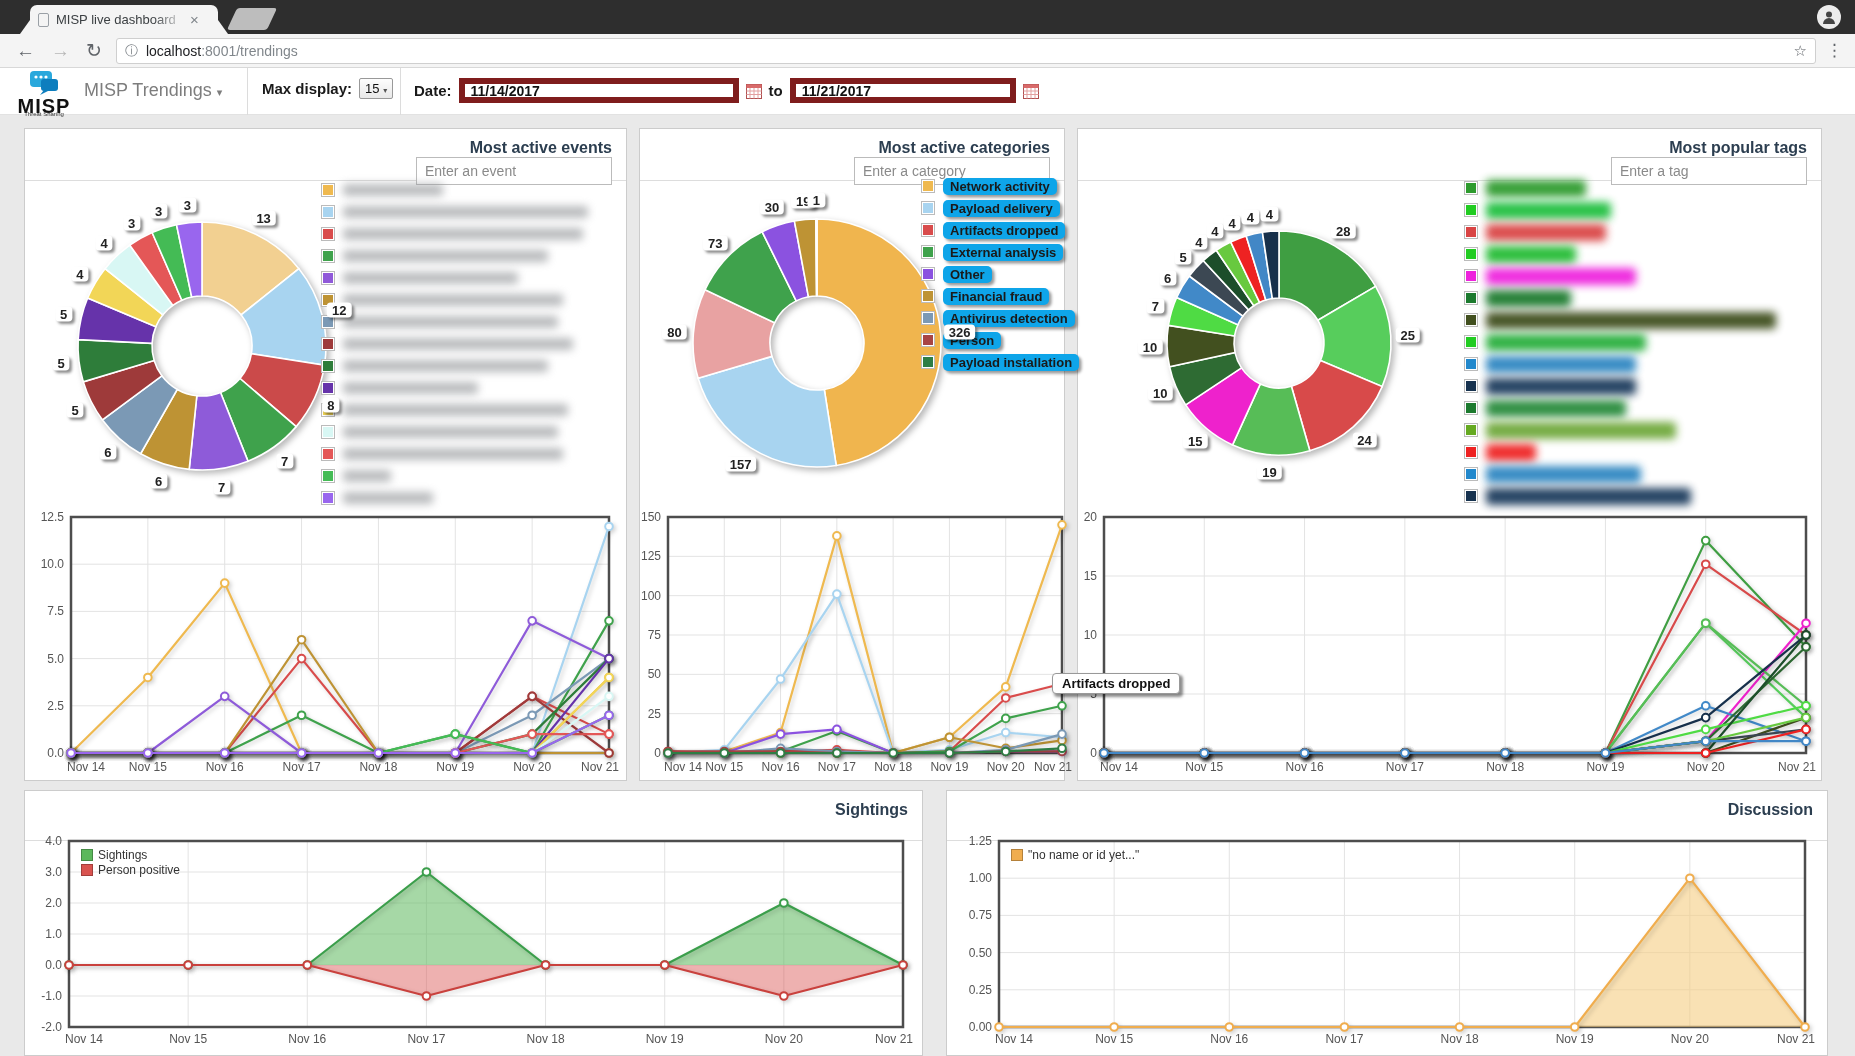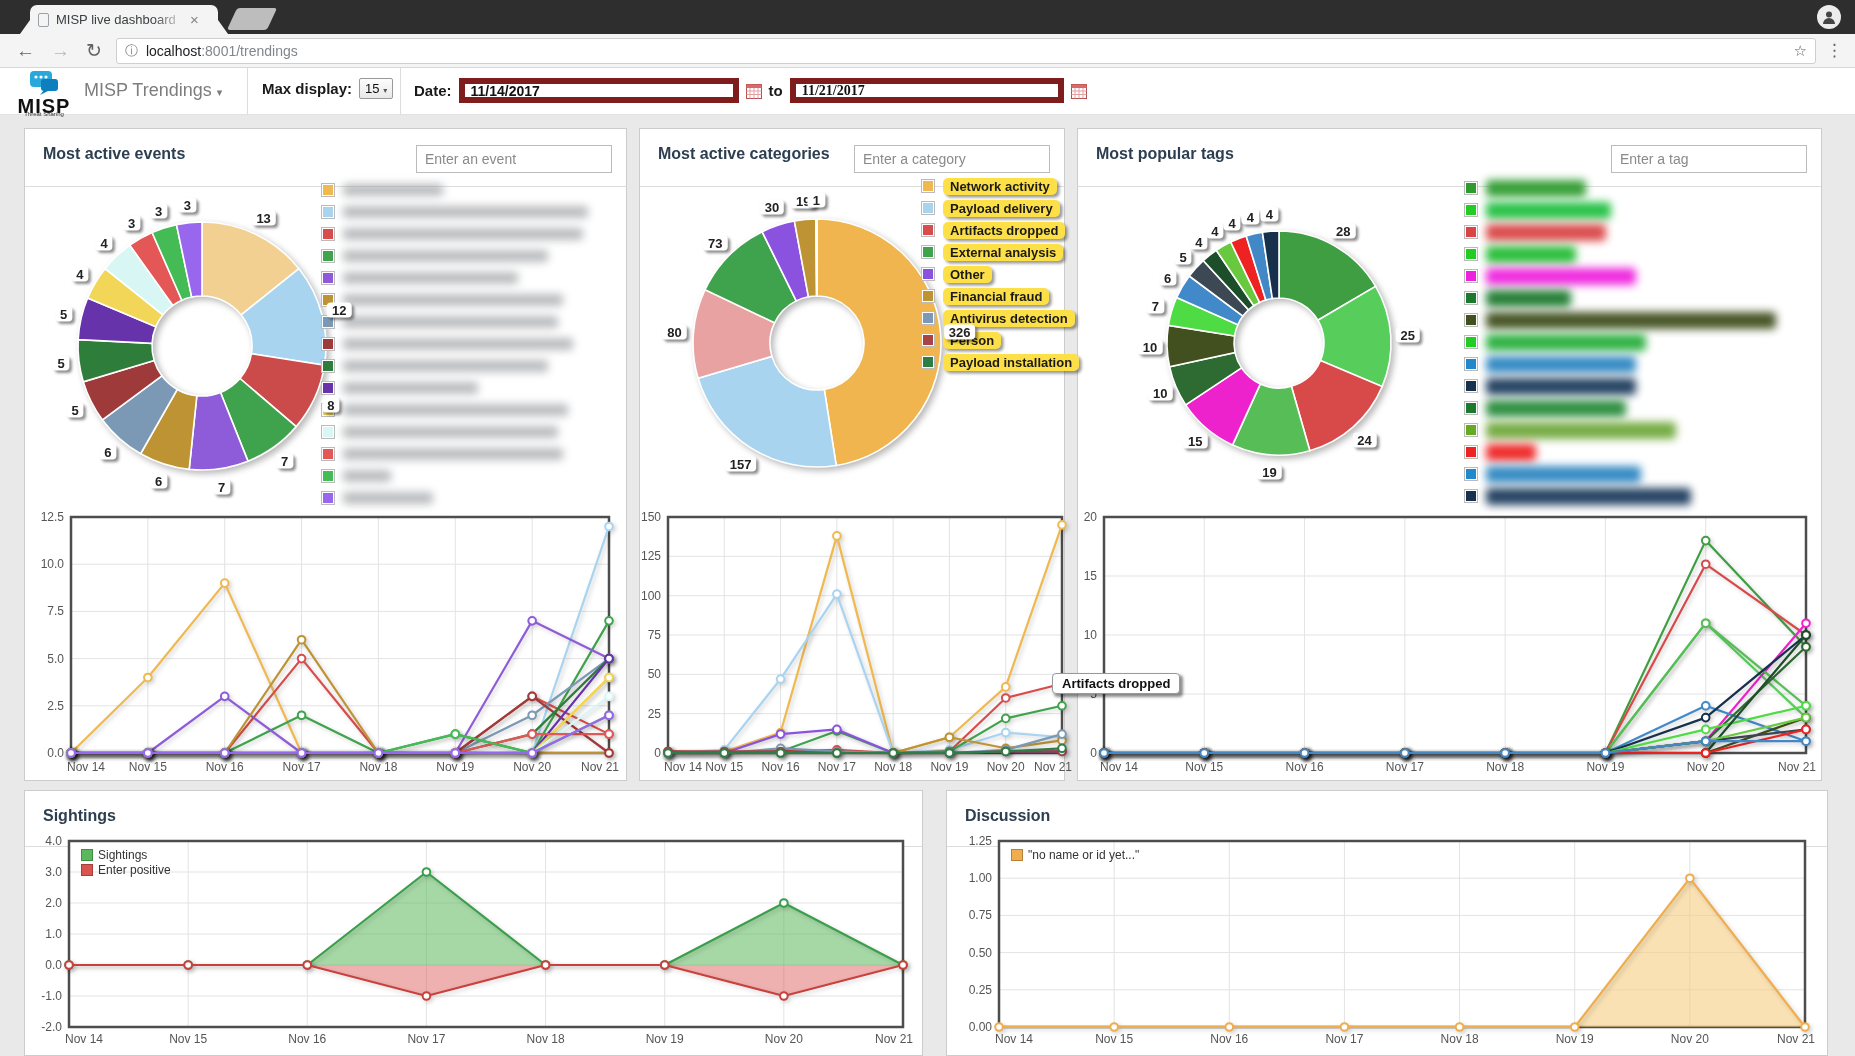--- a/index.html
+++ b/index.html
@@ -42,39 +42,39 @@
   .ctl-label { font-weight:bold; font-size:15px; color:#1a1a1a; }
   .mini-select { display:inline-block; border:1px solid #999; border-radius:2px; background:linear-gradient(#FDFDFD,#E8E8E8);
                  font-size:13px; padding:2px 5px; color:#111; }
   .mini-select .caret { font-size:8px; color:#555; }
   .date-input { height:25px; border:6px solid #7f1d1d; background:#FFF; font-size:14px; font-weight:bold;
                 font-family:"Liberation Sans",sans-serif; padding:0 6px; color:#111; }
   .hrow { position:absolute; top:10px; display:flex; align-items:center; gap:7px; }
 
   
   .panel { position:absolute; background:#FFF; border:1px solid #CCCCCC; }
-  .panel-head { position:absolute; left:0; top:16px; right:0; height:42px; border-bottom:1px solid #DDD;
-                display:flex; align-items:flex-start; justify-content:space-between; padding:0 14px 0 18px; }
+  .panel-head { position:absolute; left:0; top:10px; right:0; height:42px; border-bottom:1px solid #DDD;
+                display:flex; align-items:flex-end; justify-content:space-between; padding:0 14px 0 18px;flex-direction:column; }
   .panel-title { font-weight:bold; font-size:16px; color:#2C3E50; }
   .panel-search { width:196px; height:27px; border:1px solid #BBB; font-size:14px; padding:13px 8px;
                   font-family:"Liberation Sans",sans-serif; color:#4d7c0f; }
   .panel-search::placeholder { color:#8A8A8A; }
 
   .chart-mount { position:absolute; }
   .donut-svg { filter:drop-shadow(3px 3px 3px rgba(0,0,0,0.28)); }
   .pie-label { position:absolute; transform:translate(-50%,-50%); background:#FFF; border-radius:4px;
                padding:0 5px; font-size:13px; font-weight:bold; color:#222;
                box-shadow:2.5px 2.5px 3px rgba(0,0,0,0.45); z-index:3; }
 
   .lg-col { position:absolute; z-index:2; }
   .lg-row { display:flex; align-items:center; height:22px; }
   .sw { width:14px; height:14px; border:1px solid #BBB; background:#FFF; padding:1px; margin-right:8px; flex:0 0 auto; }
   .sw i { display:block; width:100%; height:100%; }
   .blur-blob { height:12px; border-radius:3px; background:#8F9296; opacity:.62; filter:blur(4px); }
-  .cat-label { background:#fde047; border-radius:5px; box-shadow:2.5px 2.5px 3px rgba(0,0,0,0.40);
+  .cat-label { background:#0ea5e9; border-radius:5px; box-shadow:2.5px 2.5px 3px rgba(0,0,0,0.40);
                padding:1px 7px; font-weight:bold; font-size:13px; color:#1a1a1a; white-space:nowrap; }
   .tag-pill { height:17px; border-radius:4px; filter:blur(4px); opacity:.95; }
 
   .chart-tooltip { position:absolute; background:#FFF; border:1px solid #999; border-radius:4px; padding:2px 9px;
                    font-size:13px; font-weight:bold; color:#111; white-space:nowrap;
                    box-shadow:2.5px 2.5px 3px rgba(0,0,0,0.45); z-index:6; }
   .inline-legend { position:absolute; z-index:4; }
   .inline-legend .row { display:flex; align-items:center; height:15px; }
   .inline-legend .box { width:12px; height:12px; margin-right:5px; border:1px solid rgba(0,0,0,.25); }
   .inline-legend .txt { font-size:12px; color:#333; white-space:nowrap; }
@@ -135,21 +135,21 @@
   <div class="vdiv" style="left:400px"></div>
   <div class="hrow" style="left:414px">
     <span class="ctl-label">Date:</span>
     <input class="date-input" style="width: 280px;" value="11/14/2017">
     <svg width="16" height="16" viewBox="0 0 16 16">
       <rect x="0.5" y="1.5" width="15" height="14" fill="#fff" stroke="#B05050"></rect>
       <rect x="0.5" y="1.5" width="15" height="3.5" fill="#D96A6A"></rect>
       <path d="M0.5 8 h15 M0.5 11.5 h15 M4 5 v10.5 M8 5 v10.5 M12 5 v10.5" stroke="#E3A0A0" stroke-width="1" fill="none"></path>
     </svg>
     <span class="ctl-label">to</span>
-    <input class="date-input" style="width: 274px; font-family: Liberation Serif, serif;" value="11/21/2017">
+    <input class="date-input" style="width: 226px;" value="11/21/2017">
     <svg width="16" height="16" viewBox="0 0 16 16">
       <rect x="0.5" y="1.5" width="15" height="14" fill="#fff" stroke="#B05050"></rect>
       <rect x="0.5" y="1.5" width="15" height="3.5" fill="#D96A6A"></rect>
       <path d="M0.5 8 h15 M0.5 11.5 h15 M4 5 v10.5 M8 5 v10.5 M12 5 v10.5" stroke="#E3A0A0" stroke-width="1" fill="none"></path>
     </svg>
   </div>
 </div>
 
 <div class="panel" style="left:24px; top:128px; width:603px; height:653px; overflow:visible">
   <div class="panel-head">
@@ -1044,21 +1044,21 @@
           <circle cx="870" cy="130" r="3.8" fill="#fff" stroke="#C9413D" stroke-width="2"></circle>
         </g>
       </svg></div>
   <div id="legend-sightings" class="inline-legend" style="left:56px; top:56px;">
       <div class="row">
         <div class="box" style="background: rgb(92, 184, 92);"></div>
         <div class="txt">Sightings</div>
       </div>
       <div class="row">
         <div class="box" style="background: rgb(217, 83, 79);"></div>
-        <div class="txt">Enter positive</div>
+        <div class="txt">Person positive</div>
       </div>
     </div>
 </div>
 
 <div class="panel" style="left:946px; top:790px; width:882px; height:266px;">
   <div class="panel-head" style="height:40px">
     <span class="panel-title">Discussion</span>
   </div>
   <div id="chart-discussion-line" class="chart-mount" style="left:8px; top:44px; width:866px; height:214px;"><svg width="866" height="214" style="overflow:visible">
         <rect x="44" y="6" width="806" height="186" fill="#FFFFFF"></rect>

